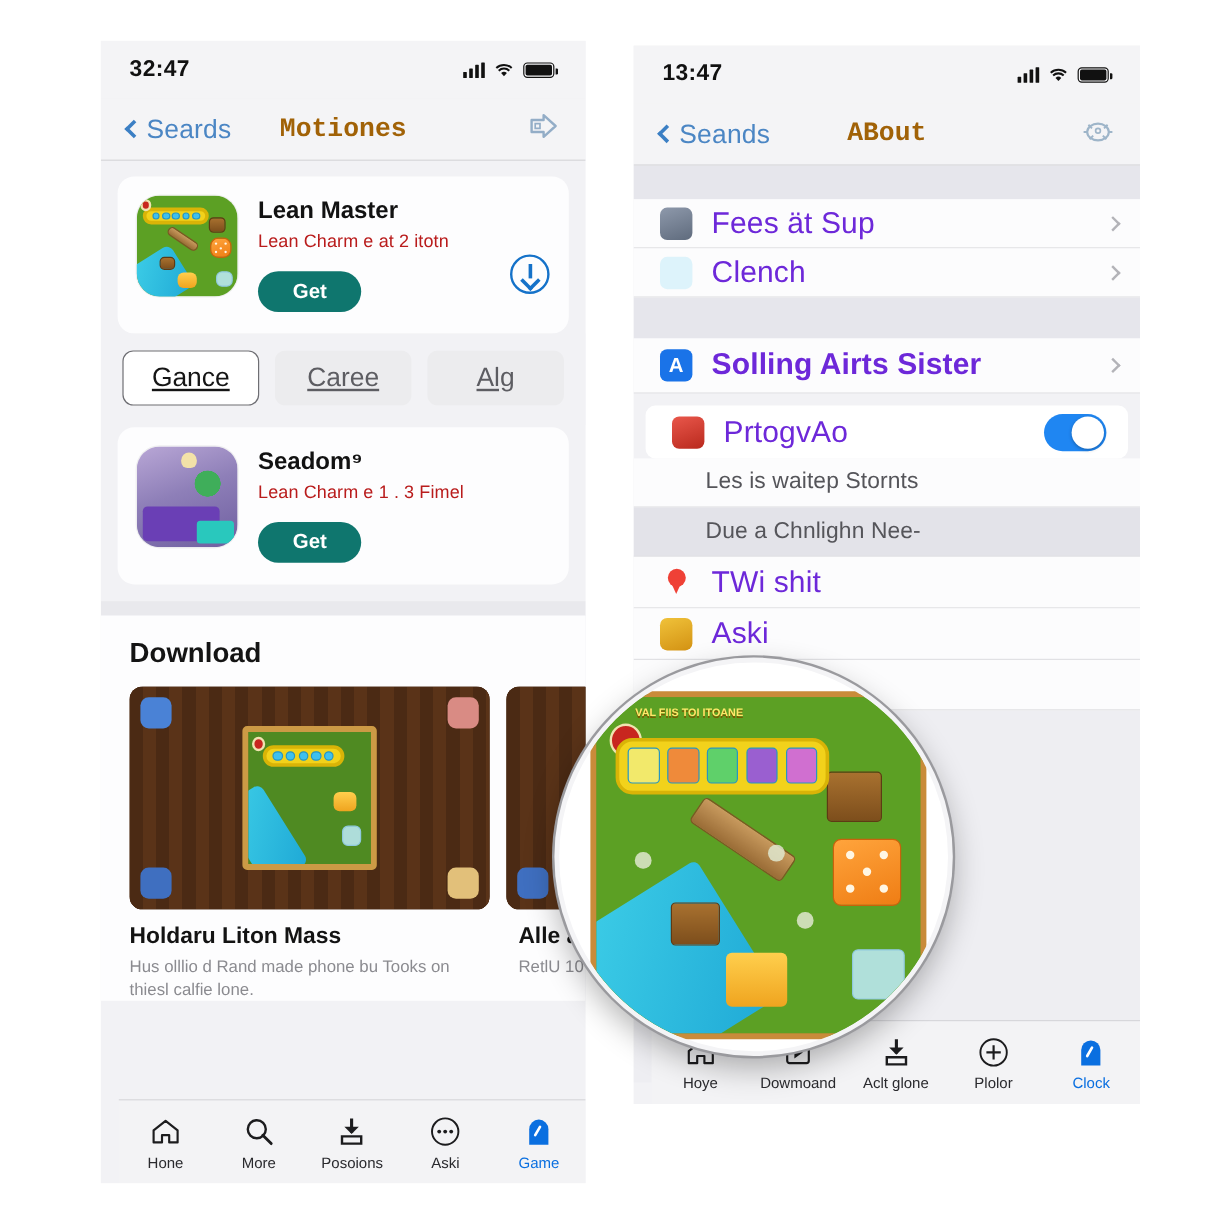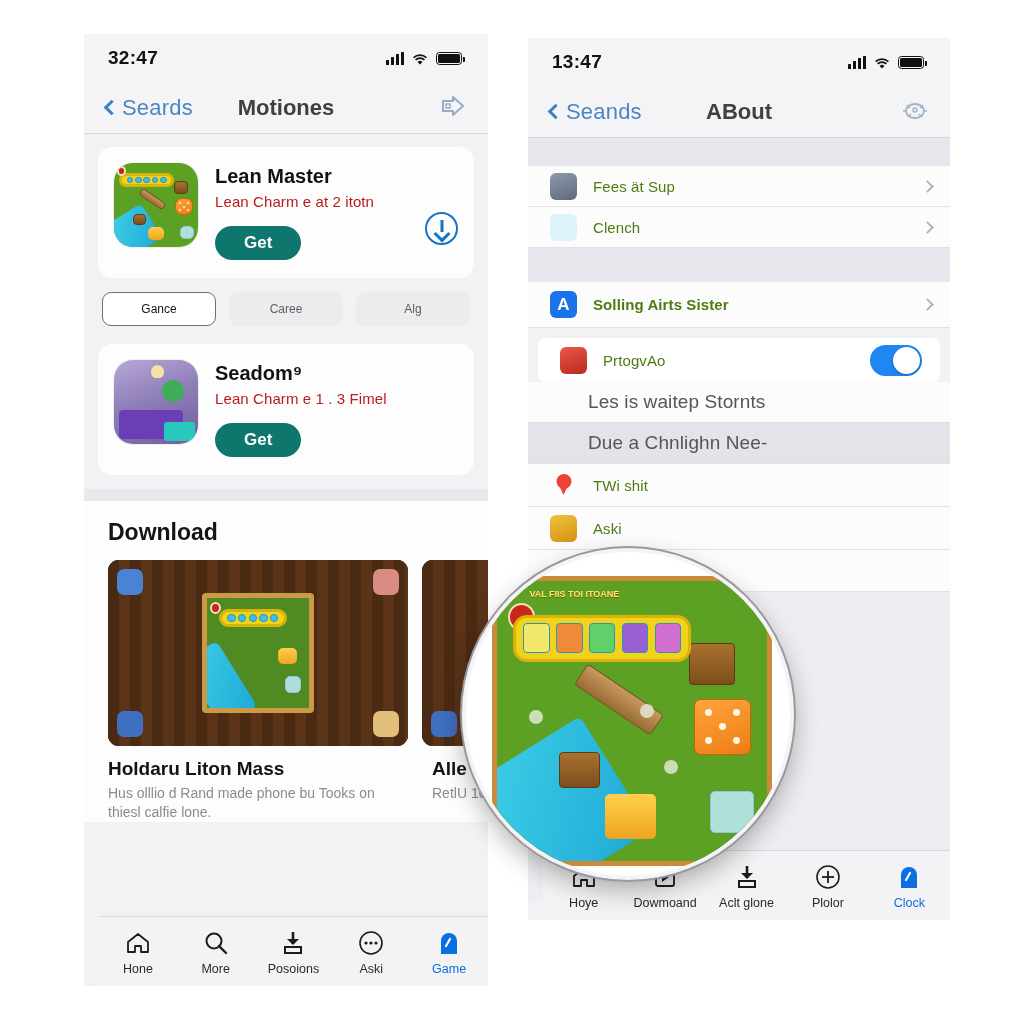--- a/index.html
+++ b/index.html
@@ -68,22 +68,23 @@
   .chev-left {
     width: 11px; height: 11px;
     border-left: 3.4px solid #3b7fc4;
     border-bottom: 3.4px solid #3b7fc4;
     transform: rotate(45deg);
     margin-right: 2px;
   }
   .nav-back-label { font-size: 22px; color: #4b86c4; letter-spacing: .2px; }
   .nav-title {
     position: absolute; left: 0; right: 0; text-align: center;
-    font-size: 22px; font-weight: bold; color: #404040;
+    font-size: 22px; font-weight: bold; color: #a16207;
     pointer-events: none;
+    font-family: Liberation Mono, monospace;
   }
   .nav-action { margin-left: auto; z-index: 2; opacity: .72; }
 
   
   .app-card {
     background: #fdfdfe;
     border-radius: 14px;
     margin: 13px 14px 0 14px;
     padding: 16px 16px 18px 16px;
     display: flex;
@@ -132,28 +133,29 @@
 
   
   .pill-row {
     display: flex; gap: 13px;
     padding: 14px 18px 16px 18px;
     background: #f2f2f5;
   }
   .pill {
     flex: 1;
     text-align: center;
-    font-size: 12px;
+    font-size: 22px;
     padding: 9px 0;
     border-radius: 9px;
     background: #ececee;
     color: #5d5d62;
     border: 1px solid transparent;
     font-family: inherit;
     cursor: pointer;
+    text-decoration: underline;
   }
   .pill.active { background: #fff; color: #151515; border-color: #6e6e73; }
 
   .section-gap { height: 12px; background: #e9e9ed; }
 
   .dl-section {
     background: #fdfdfe;
     margin: 0 0 0 0;
     padding: 18px 0 0 0;
   }
@@ -197,21 +199,21 @@
     height: 41px;
     display: flex; align-items: center;
     padding: 0 18px 0 22px;
     border-bottom: 1px solid #e1e1e4;
     position: relative;
   }
   .row .ricon {
     width: 27px; height: 27px; border-radius: 6px;
     flex: 0 0 auto; margin-right: 16px; overflow: hidden;
   }
-  .row .rlabel { font-size: 15px; color: #4d7c0f; flex: 1; letter-spacing: .1px; }
+  .row .rlabel { font-size: 25px; color: #6d28d9; flex: 1; letter-spacing: .1px; }
   .row .rlabel.bold { font-weight: bold; }
   .chev-right {
     width: 9px; height: 9px;
     border-top: 2.4px solid #b3b3b8;
     border-right: 2.4px solid #b3b3b8;
     transform: rotate(45deg);
   }
   .row.inset { padding-left: 60px; }
   .row.shaded { background: #e3e3e9; }
   .row.card {

